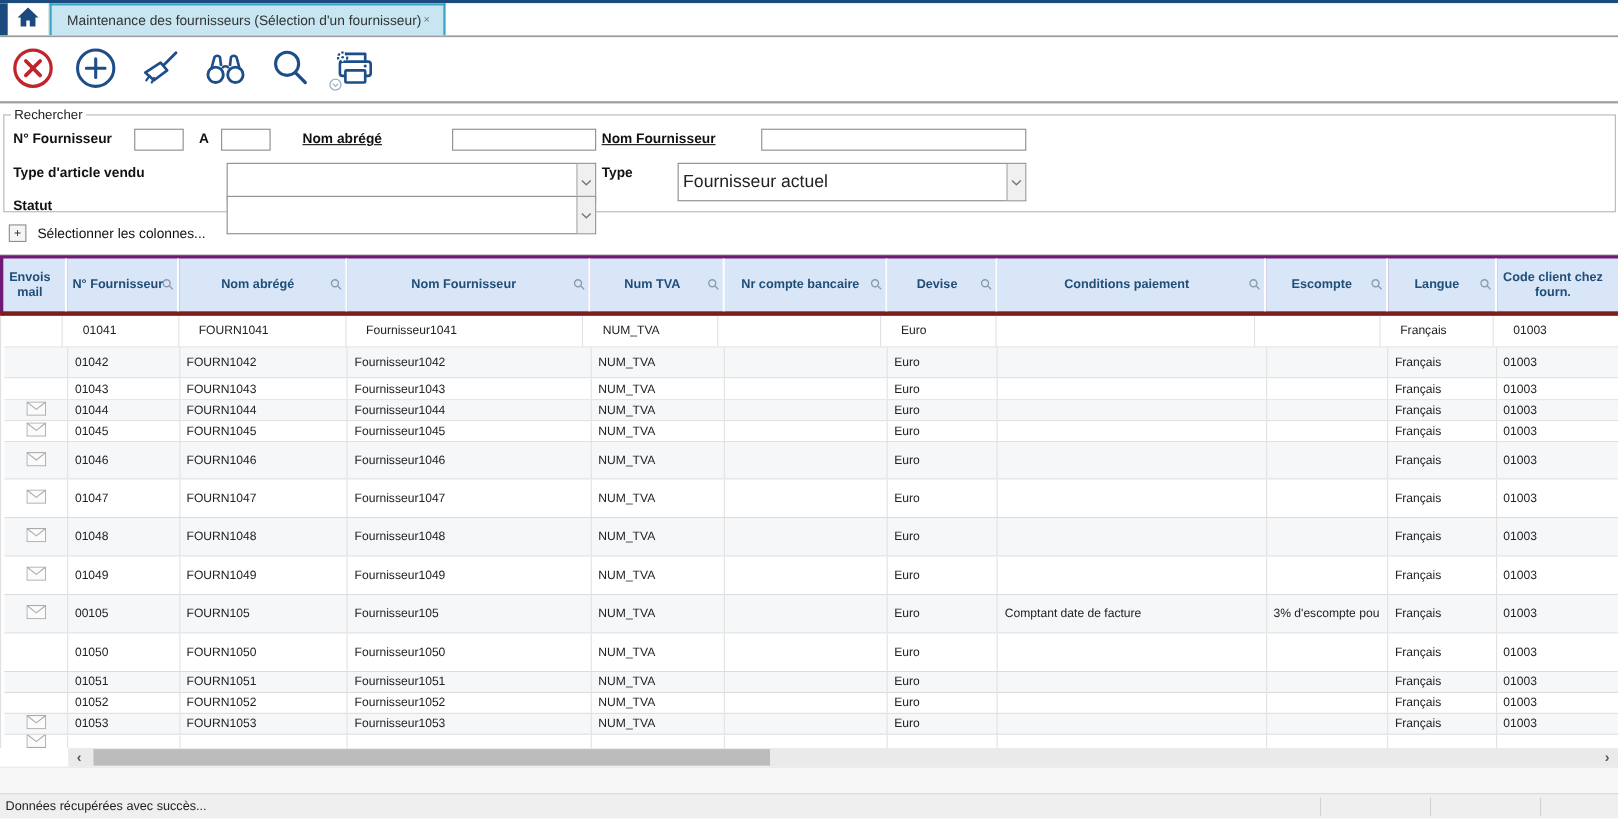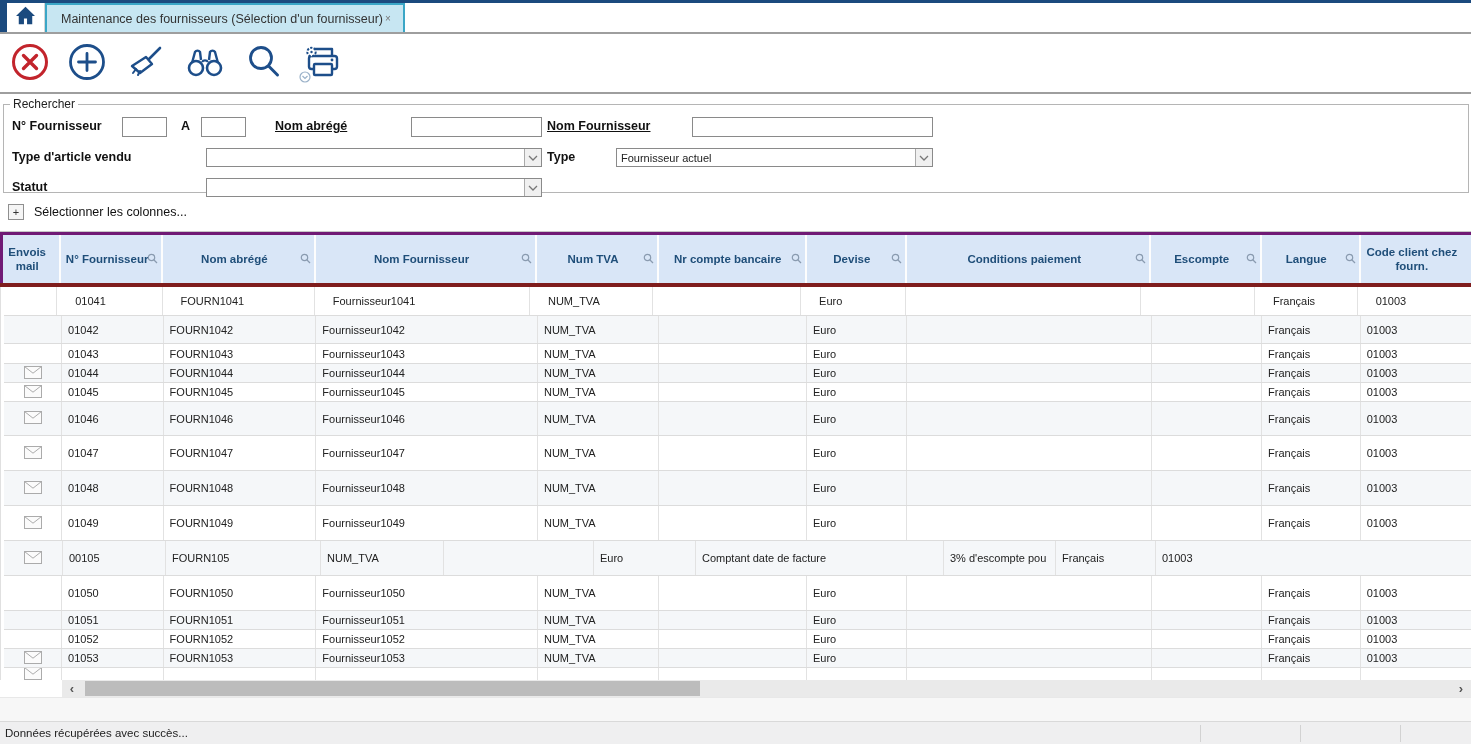--- a/index.html
+++ b/index.html
@@ -19,22 +19,22 @@
   .tbtn { background:none; border:none; cursor:pointer; padding:0; position:relative; height:46px;
     display:flex; align-items:center; }
   .print-chev { position:absolute; left:-2px; bottom:0; }
   fieldset.search { position:relative; height:96px; margin:3px 2px 0 3px;
     border:1px solid #b5b5b5; }
   fieldset.search legend { font-size:12px; color:#222; margin-left:6px; padding:0 3px; }
   .flabel { position:absolute; font-size:12.5px; font-weight:bold; color:#111; white-space:nowrap; }
   .flabel.und { text-decoration:underline; cursor:pointer; }
   .tinput { position:absolute; height:20px; border:1px solid #8a8a8a; background:#fff;
     font-size:12px; padding:0 3px; font-family:"Liberation Sans", sans-serif; }
-  .combo { position:absolute; height:19px; border:1px solid #8a8a8a; background:#fff;
-    font-size:11px; display:flex; align-items:center; padding-left:4px; cursor:pointer; }
+  .combo { position:absolute; height:35px; border:1px solid #8a8a8a; background:#fff;
+    font-size:16px; display:flex; align-items:center; padding-left:4px; cursor:pointer; }
   .combo .cbtn { position:absolute; right:0; top:0; bottom:0; width:17px; background:#f0f0f0;
     border-left:1px solid #aaa; display:flex; align-items:center; justify-content:center; }
   .colsel { height:38px; display:flex; align-items:center; gap:10px; padding-left:8px; }
   .plusbox { width:16px; height:16px; border:1px solid #8f8f8f; background:#f5f5f5;
     display:flex; align-items:center; justify-content:center; font-size:11px; color:#333;
     cursor:pointer; line-height:10px; }
   .colsel-label { font-size:12.5px; color:#111; cursor:pointer; }
   .grid { border-top:1px solid #c8c8c8; }
   .ghead { display:flex; height:55px; background:#701a75; padding-left:3px; border-bottom:4px solid #7f1d1d; }
   .hcell { background:#d9e6f7; color:#1f4e79; font-weight:bold; font-size:11.5px;
@@ -464,20 +464,21 @@
           <div class="cell c0 cm">
             <span>
               <svg width="18" height="13" viewBox="0 0 18 13">
                 <rect x="0.5" y="0.5" width="17" height="12" fill="#fbfbfb" stroke="#ababab"></rect>
                 <path d="M0.5 0.5 L9 7.2 L17.5 0.5" fill="none" stroke="#ababab"></path>
               </svg>
             </span>
           </div>
           <div class="cell c1">00105</div>
           <div class="cell c2">FOURN105</div>
+          <div class="cell c3">Fournisseur105</div>
           <div class="cell c4">NUM_TVA</div>
           <div class="cell c5"></div>
           <div class="cell c6">Euro</div>
           <div class="cell c7">Comptant date de facture</div>
           <div class="cell c8">3% d'escompte pou</div>
           <div class="cell c9">Français</div>
           <div class="cell c10">01003</div>
         </div>
 
         <div class="trow" style="height: 35px;">

